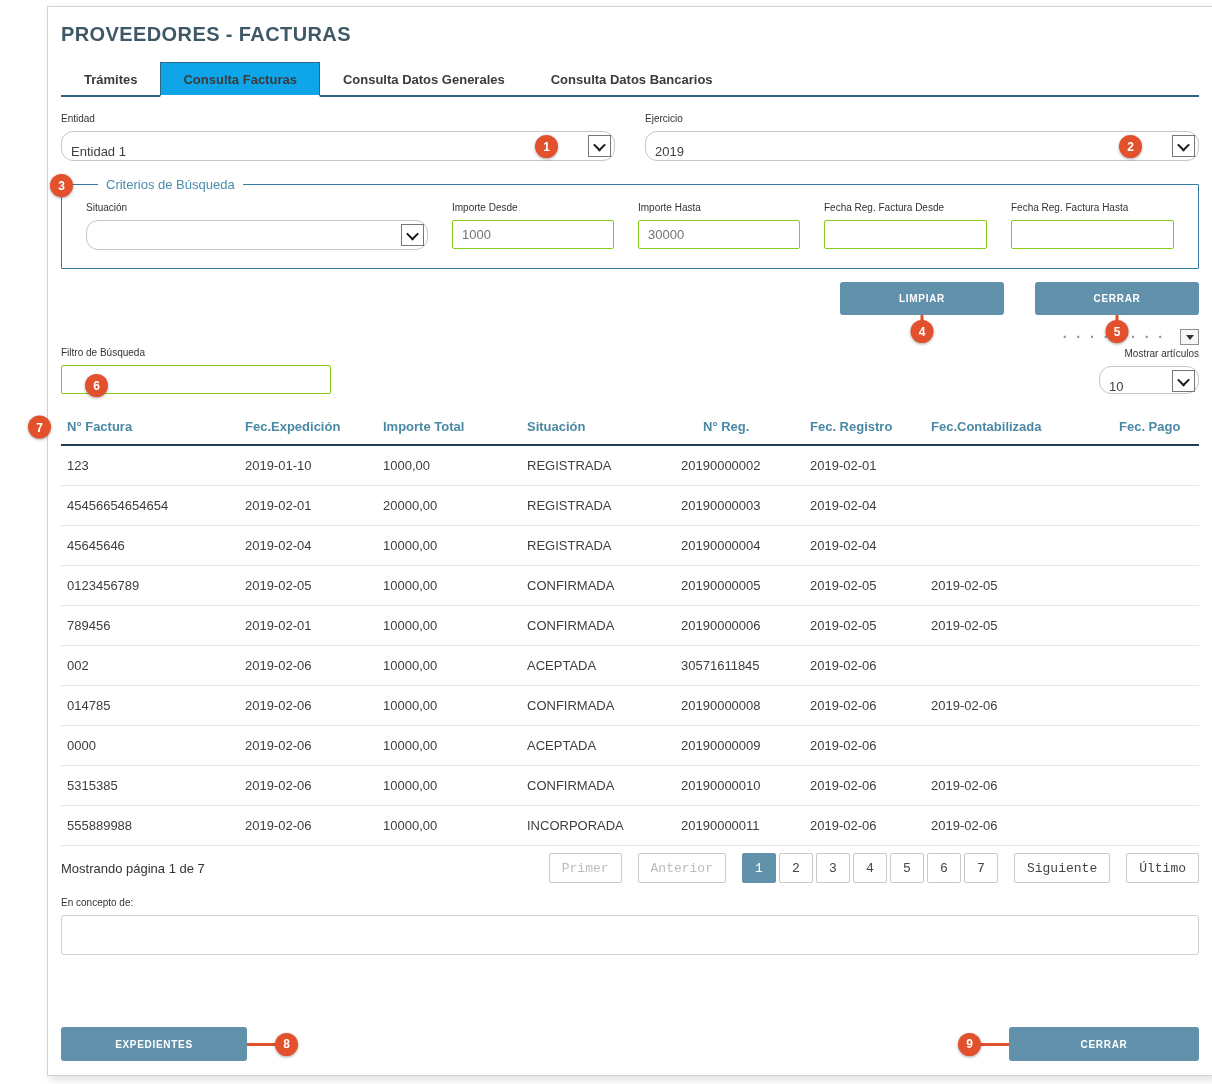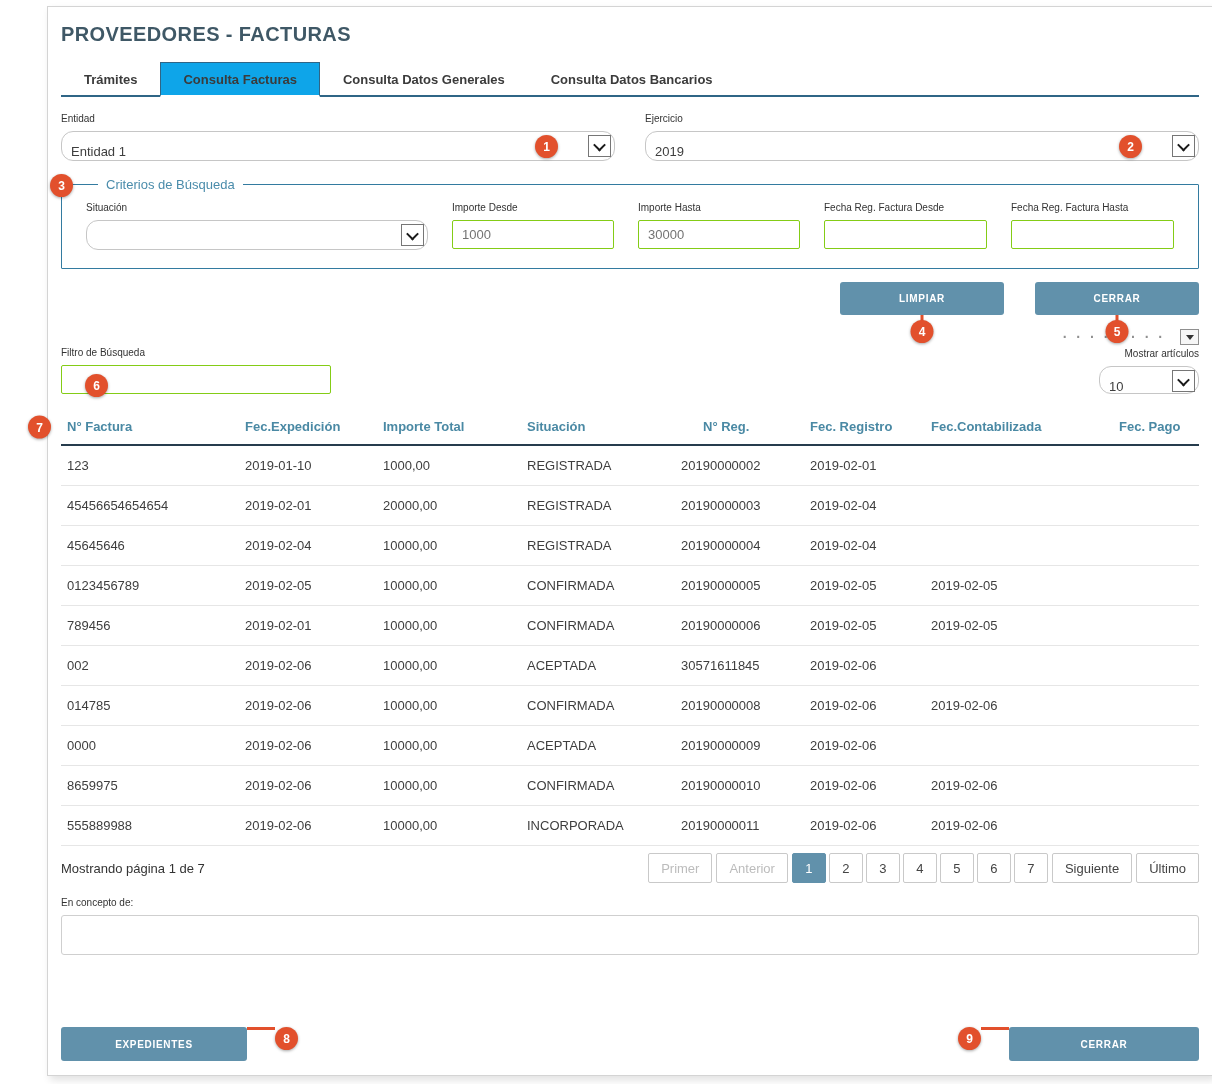--- a/index.html
+++ b/index.html
@@ -190,21 +190,21 @@
     height: 39px; display: flex; align-items: center;
     font-size: 13px; color: #3e3e3e;
     padding-left: 6px; white-space: nowrap; overflow: hidden;
   }
   
   .pag-row {
     display: flex; justify-content: space-between; align-items: center;
     padding: 7px 0 8px;
   }
   .pag-summary { font-size: 13px; color: #333; }
-  .pag-controls { display: flex; align-items: center; gap: 4px; }
+  .pag-controls { display: flex; align-items: center; gap: 16px; font-family: Liberation Mono, monospace; }
   .pages { display: flex; gap: 3px; }
   .pgbtn {
     height: 30px; min-width: 34px;
     border: 1px solid #c9c9c9; border-radius: 2px;
     background: #fff; color: #444;
     font-family: inherit; font-size: 13px;
     padding: 0 12px; cursor: pointer;
   }
   .pgbtn.num { padding: 0 8px; }
   .pgbtn.disabled { color: #bcbcbc; }
@@ -214,21 +214,21 @@
   .concepto textarea {
     width: 100%; height: 40px;
     border: 1px solid #cfcfcf; border-radius: 3px;
     resize: none; font-family: inherit; font-size: 13px; padding: 6px 9px;
   }
   
   .footer-row {
     margin-top: auto;
     display: flex; justify-content: space-between; align-items: center;
   }
-  .footer-group { display: flex; align-items: flex-start; position: relative; }
+  .footer-group { display: flex; align-items: center; position: relative; }
   .btn-expedientes { width: 186px; height: 34px; }
   .btn-cerrar { width: 190px; height: 34px; }
   .badge-inline { position: static; flex: none; }
 </style>
 </head>
 <body>
 
 <div class="card">
 
   <div class="page-title">PROVEEDORES - FACTURAS</div>
@@ -411,21 +411,21 @@
           <div class="tcell col0">0000</div>
           <div class="tcell col1">2019-02-06</div>
           <div class="tcell col2">10000,00</div>
           <div class="tcell col3">ACEPTADA</div>
           <div class="tcell col4">20190000009</div>
           <div class="tcell col5">2019-02-06</div>
           <div class="tcell col6"></div>
           <div class="tcell col7"></div>
         </div>
         <div class="trow">
-          <div class="tcell col0">8659975</div>
+          <div class="tcell col0">5315385</div>
           <div class="tcell col1">2019-02-06</div>
           <div class="tcell col2">10000,00</div>
           <div class="tcell col3">CONFIRMADA</div>
           <div class="tcell col4">20190000010</div>
           <div class="tcell col5">2019-02-06</div>
           <div class="tcell col6">2019-02-06</div>
           <div class="tcell col7"></div>
         </div>
         <div class="trow">
           <div class="tcell col0">555889988</div>

